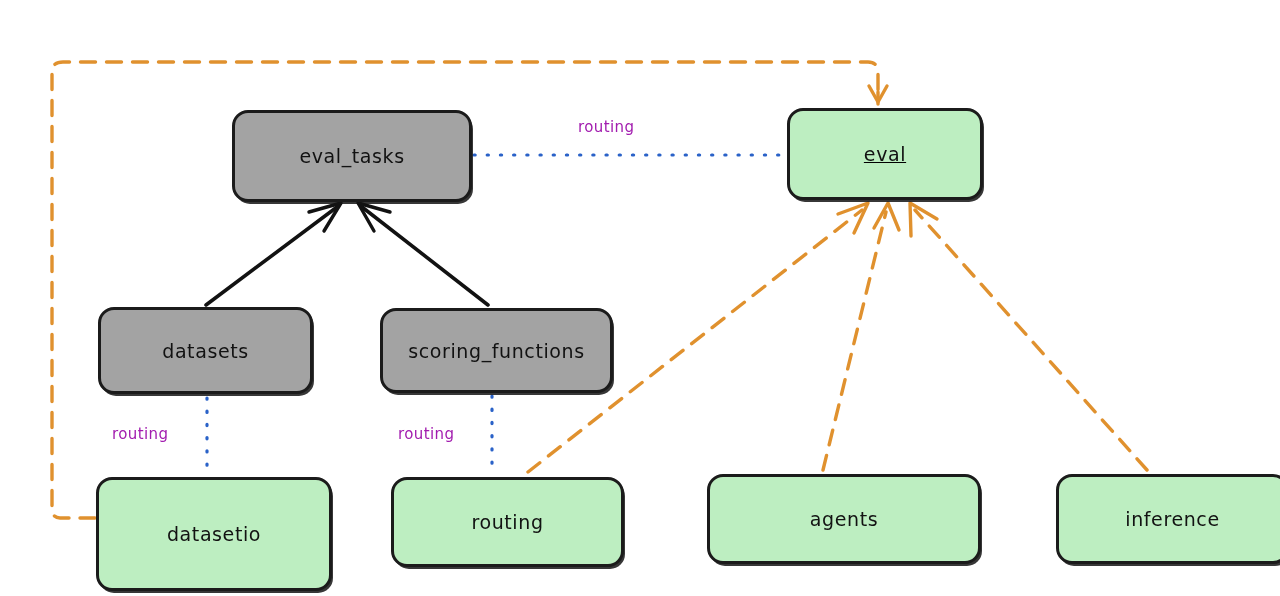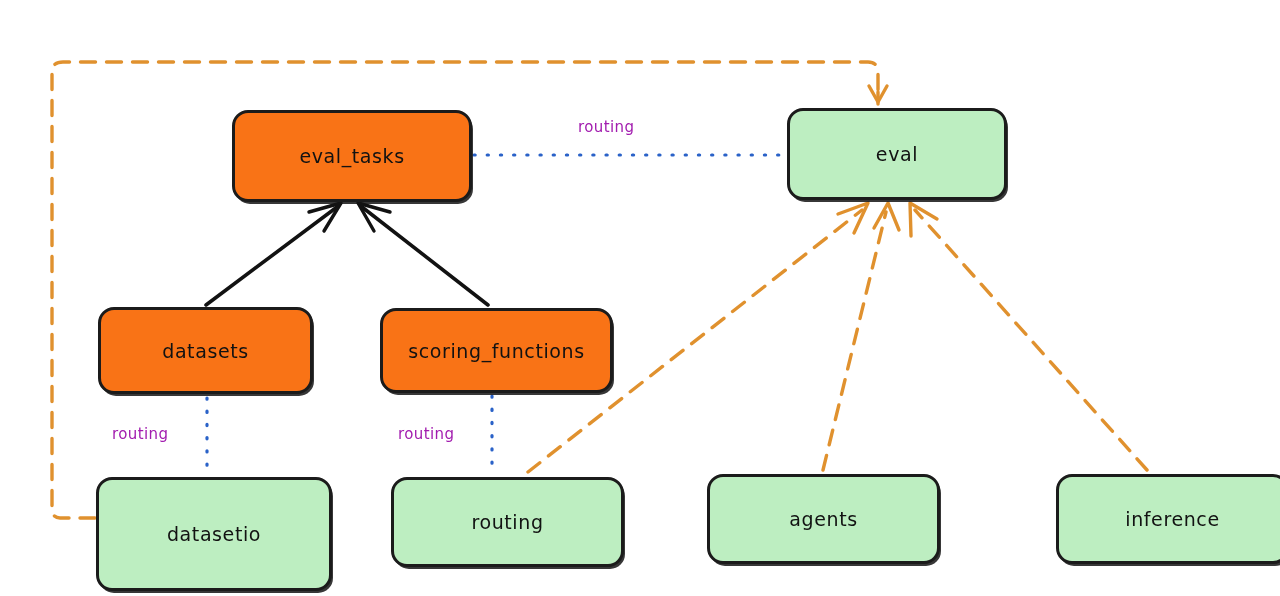--- a/index.html
+++ b/index.html
@@ -37,21 +37,21 @@
   }
   .node .node-label {
     font-family: "DejaVu Sans", sans-serif;
     font-size: 19px;
     letter-spacing: 0.6px;
     color: #121212;
     white-space: nowrap;
     user-select: none;
   }
   .node.blue {
-    background: #f97316;
+    background: #a3a3a3;
   }
   .node.green {
     background: #bdeec1;
   }
   .edge-label {
     position: absolute;
     font-family: "DejaVu Sans", sans-serif;
     font-size: 15px;
     color: #a21caf;
     letter-spacing: 0.4px;
@@ -108,41 +108,41 @@
       <path d="M 1147 470 L 915 210" fill="none" stroke="#e0912e" stroke-width="3.4" stroke-dasharray="15 11" stroke-linecap="round"></path>
       <path d="M 911 236 L 910 203 L 937 219" fill="none" stroke="#e0912e" stroke-width="3.4" stroke-linecap="round" stroke-linejoin="round"></path>
     </g>
 
   </svg>
 
   <div class="node blue" id="node-eval_tasks" style="left: 232px; top: 110px; width: 240px; height: 92px;">
     <span class="node-label">eval_tasks</span>
   </div>
 
-  <div class="node green" id="node-eval" style="left: 787px; top: 108px; width: 220px; height: 92px;">
+  <div class="node green" id="node-eval" style="left: 787px; top: 108px; width: 196px; height: 92px; text-decoration: underline;">
     <span class="node-label">eval</span>
   </div>
 
   <div class="node blue" id="node-datasets" style="left: 98px; top: 307px; width: 215px; height: 87px;">
     <span class="node-label">datasets</span>
   </div>
 
   <div class="node blue" id="node-scoring_functions" style="left: 380px; top: 308px; width: 233px; height: 85px;">
     <span class="node-label">scoring_functions</span>
   </div>
 
   <div class="node green" id="node-datasetio" style="left: 96px; top: 477px; width: 236px; height: 114px;">
     <span class="node-label">datasetio</span>
   </div>
 
   <div class="node green" id="node-scoring" style="left: 391px; top: 477px; width: 233px; height: 90px;">
     <span class="node-label">routing</span>
   </div>
 
-  <div class="node green" id="node-agents" style="left: 707px; top: 474px; width: 233px; height: 90px;">
+  <div class="node green" id="node-agents" style="left: 707px; top: 474px; width: 274px; height: 90px;">
     <span class="node-label">agents</span>
   </div>
 
   <div class="node green" id="node-inference" style="left: 1025px; top: 474px; width: 233px; height: 90px; margin-left: 31px;">
     <span class="node-label">inference</span>
   </div>
 
   <div class="edge-label" id="label-routing-eval" style="left: 578px; top: 118px;">routing</div>
   <div class="edge-label" id="label-routing-datasets" style="left: 112px; top: 425px;">routing</div>
   <div class="edge-label" id="label-routing-scoring" style="left: 398px; top: 425px;">routing</div>

